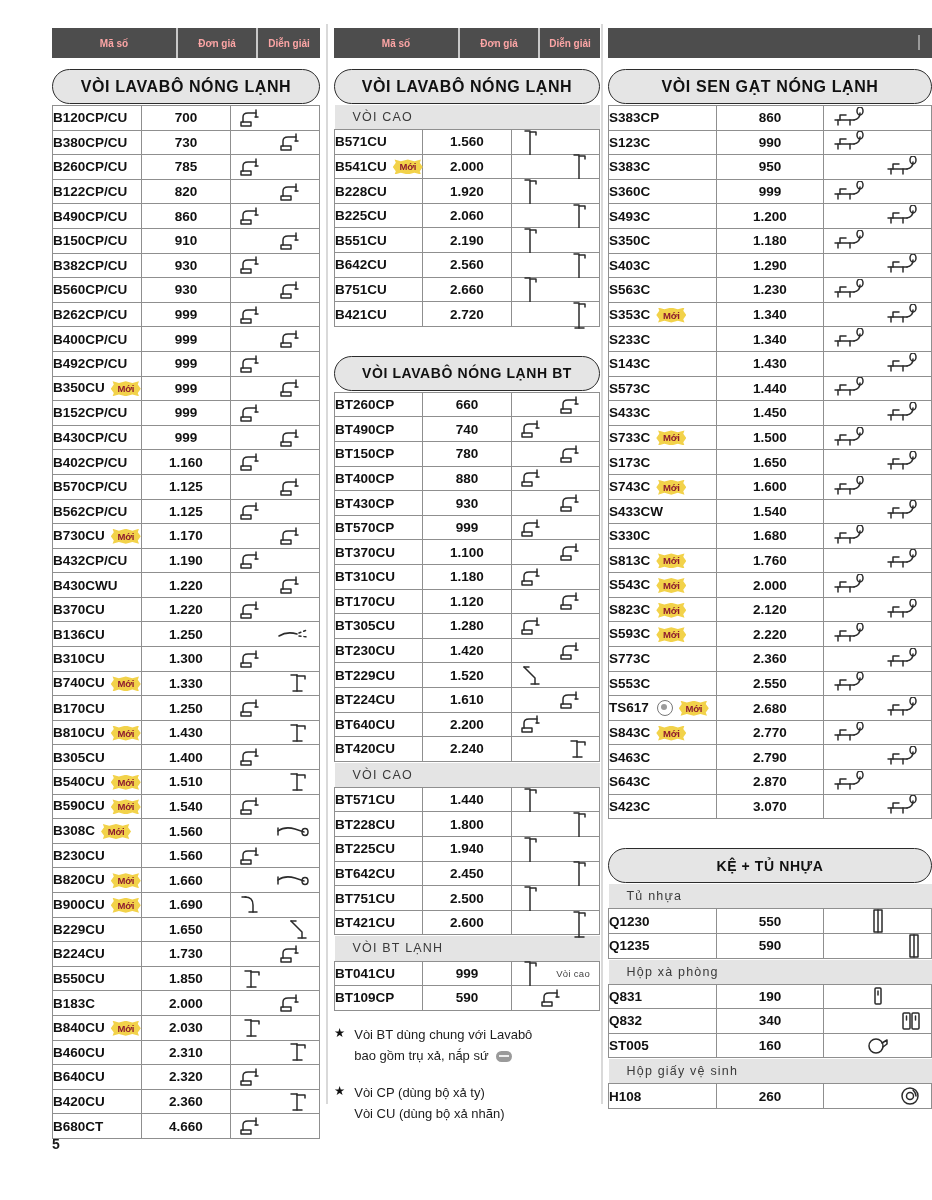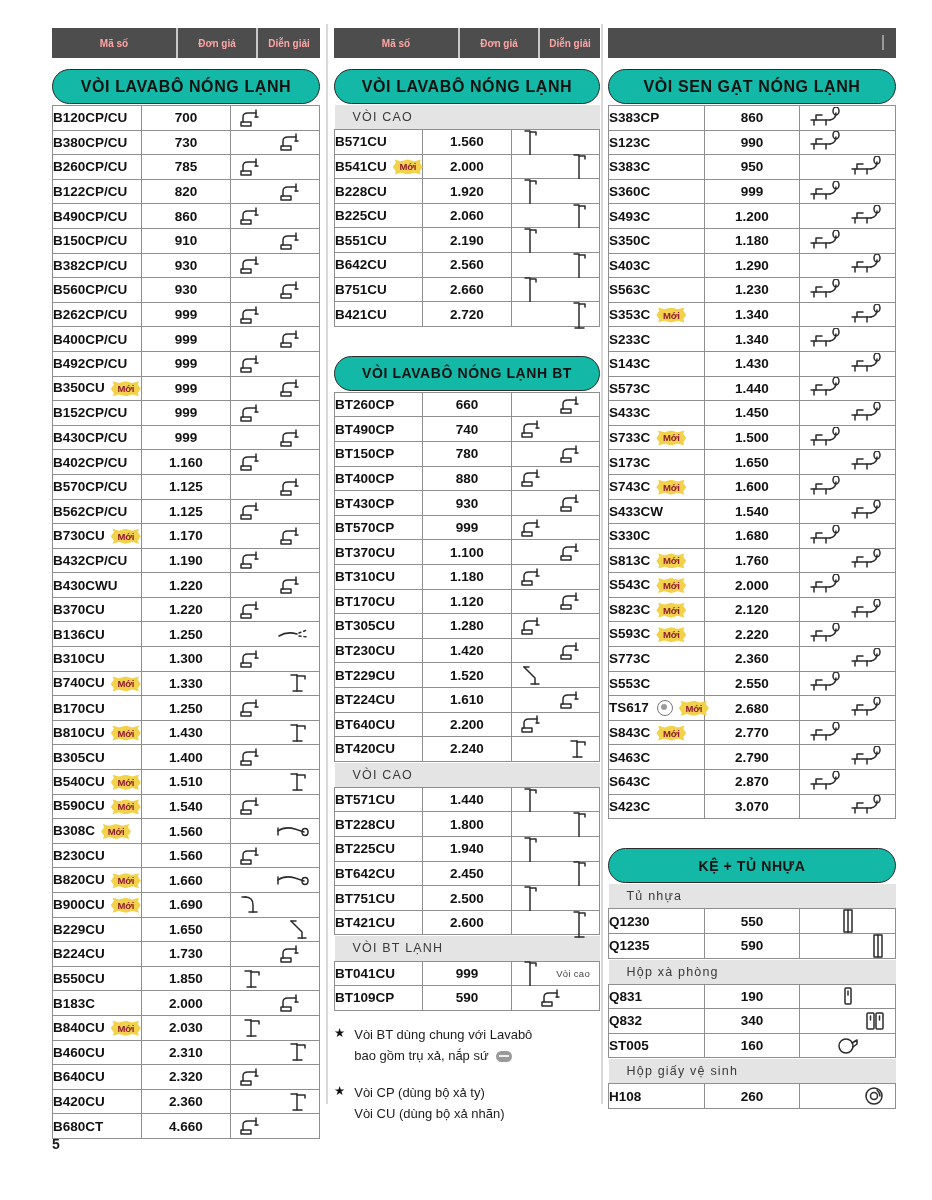--- a/index.html
+++ b/index.html
@@ -7,21 +7,21 @@
     width:932px;height:1200px;background:#ffffff;
     font-family:"Liberation Sans","DejaVu Sans",sans-serif;
     -webkit-font-smoothing:antialiased;
   }
   .page{position:relative;width:932px;height:1200px;overflow:hidden;}
 
   
   .col{position:absolute;top:0;}
   #col1{left:52px;width:268px;}
   #col2{left:334px;width:266px;}
-  #col3{left:608px;width:288px;}
+  #col3{left:608px;width:324px;}
 
   .vdiv{position:absolute;top:24px;width:2px;height:1080px;background:#d9d9d9;}
   #vdiv1{left:326px;}
   #vdiv2{left:601px;}
 
   
   .hdr{display:flex;height:30px;background:#4d4d4d;margin-top:28px;}
   .hdr .hc{
     color:#fca5a5;font-weight:bold;font-size:10px;
     display:flex;align-items:center;justify-content:center;
@@ -31,21 +31,21 @@
   .hdr-blank{height:30px;background:#4d4d4d;margin-top:28px;position:relative;}
   .hdr-blank .tick{
     position:absolute;right:12px;top:7px;width:2px;height:15px;background:#9a9a9a;
   }
 
   
   .pill{
     border:1.6px solid #2b2b2b;border-radius:26px;height:33px;
     display:flex;align-items:center;justify-content:center;
     margin-top:11px;font-weight:bold;font-size:16px;letter-spacing:.6px;
-    color:#111;background:#14b8a6;
+    color:#111;background:#e5e5e5;
   }
   .pill.small{font-size:14px;}
 
   
   .tbl{margin-top:1px;border-collapse:collapse;width:100%;table-layout:fixed;}
   .tbl tr{height:24.6px;}
   .tbl td{
     border:1px solid #8f8f8f;padding:0;font-size:13.5px;
     background:#fff;box-sizing:border-box;
   }

